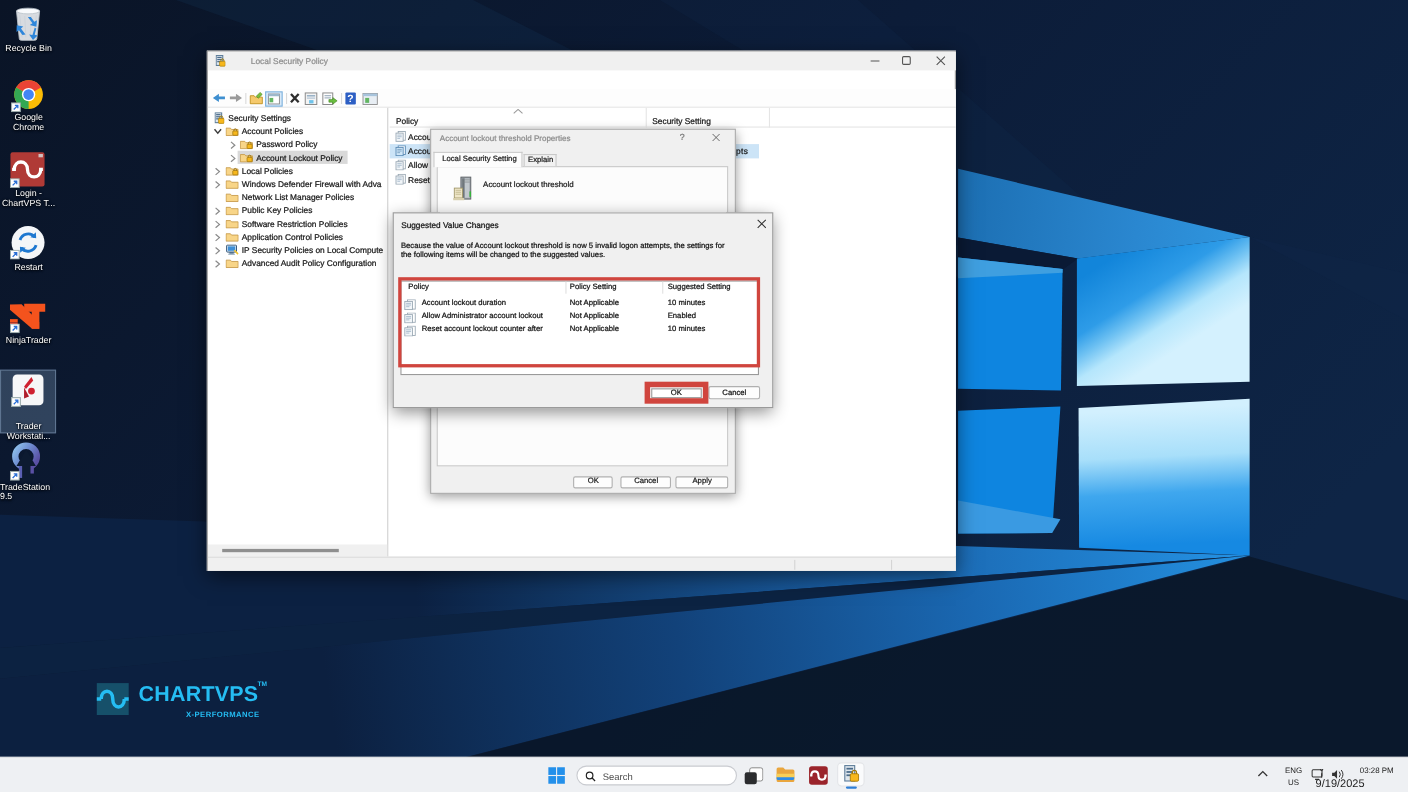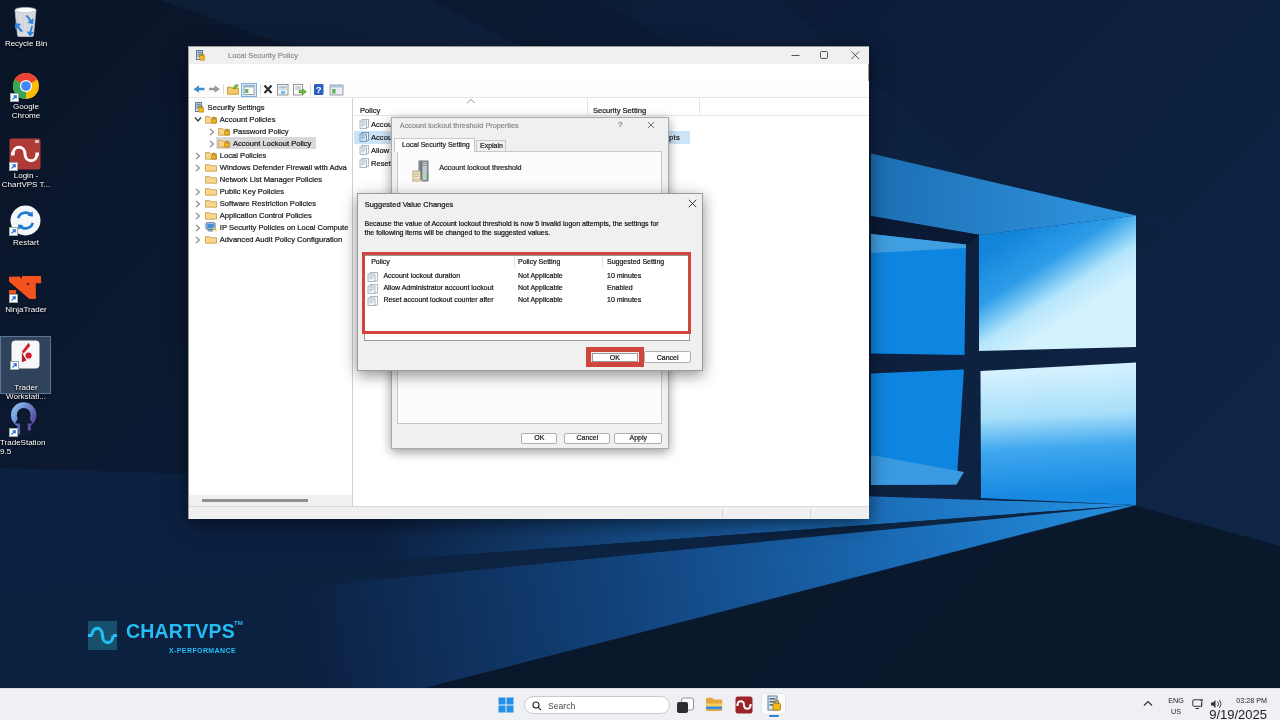--- a/index.html
+++ b/index.html
@@ -573,16 +573,16 @@
   <svg class="abs" style="left:1192px;top:9.5px" width="13" height="11" viewBox="0 0 13 11">
     <rect x="0.8" y="0.8" width="9" height="6.5" rx="1" fill="none" stroke="#333" stroke-width="1"></rect>
     <path d="M 3.5 9.5 h 3.6" stroke="#333" stroke-width="1"></path>
     <path d="M 9.5 4 v 4 m 0 -6.5 a 0.9 0.9 0 1 1 0.01 0" stroke="#333" stroke-width="1" fill="none"></path>
   </svg>
   <svg class="abs" style="left:1210px;top:10px" width="12" height="10" viewBox="0 0 12 10">
     <path d="M 1 3.5 h 2 l 2.5 -2.5 v 8 L 3 6.5 h -2 Z" fill="#333"></path>
     <path d="M 7.5 2.5 a 4 4 0 0 1 0 5 M 9.3 1 a 6.5 6.5 0 0 1 0 8" fill="none" stroke="#333" stroke-width="0.9"></path>
   </svg>
   <div class="abs" style="left:1196px;top:6.5px;width:71px;font-size:7.2px;text-align:right;">03:28 PM</div>
-  <div class="abs" style="left:1196px;top:17.5px;width:71px;font-size:13px;text-align:right;">9/19/2025</div>
+  <div class="abs" style="left:1196px;top:17.5px;width:71px;font-size:10px;text-align:left;">9/19/2025</div>
 </div>
 
 </div>
 
 </body></html>

